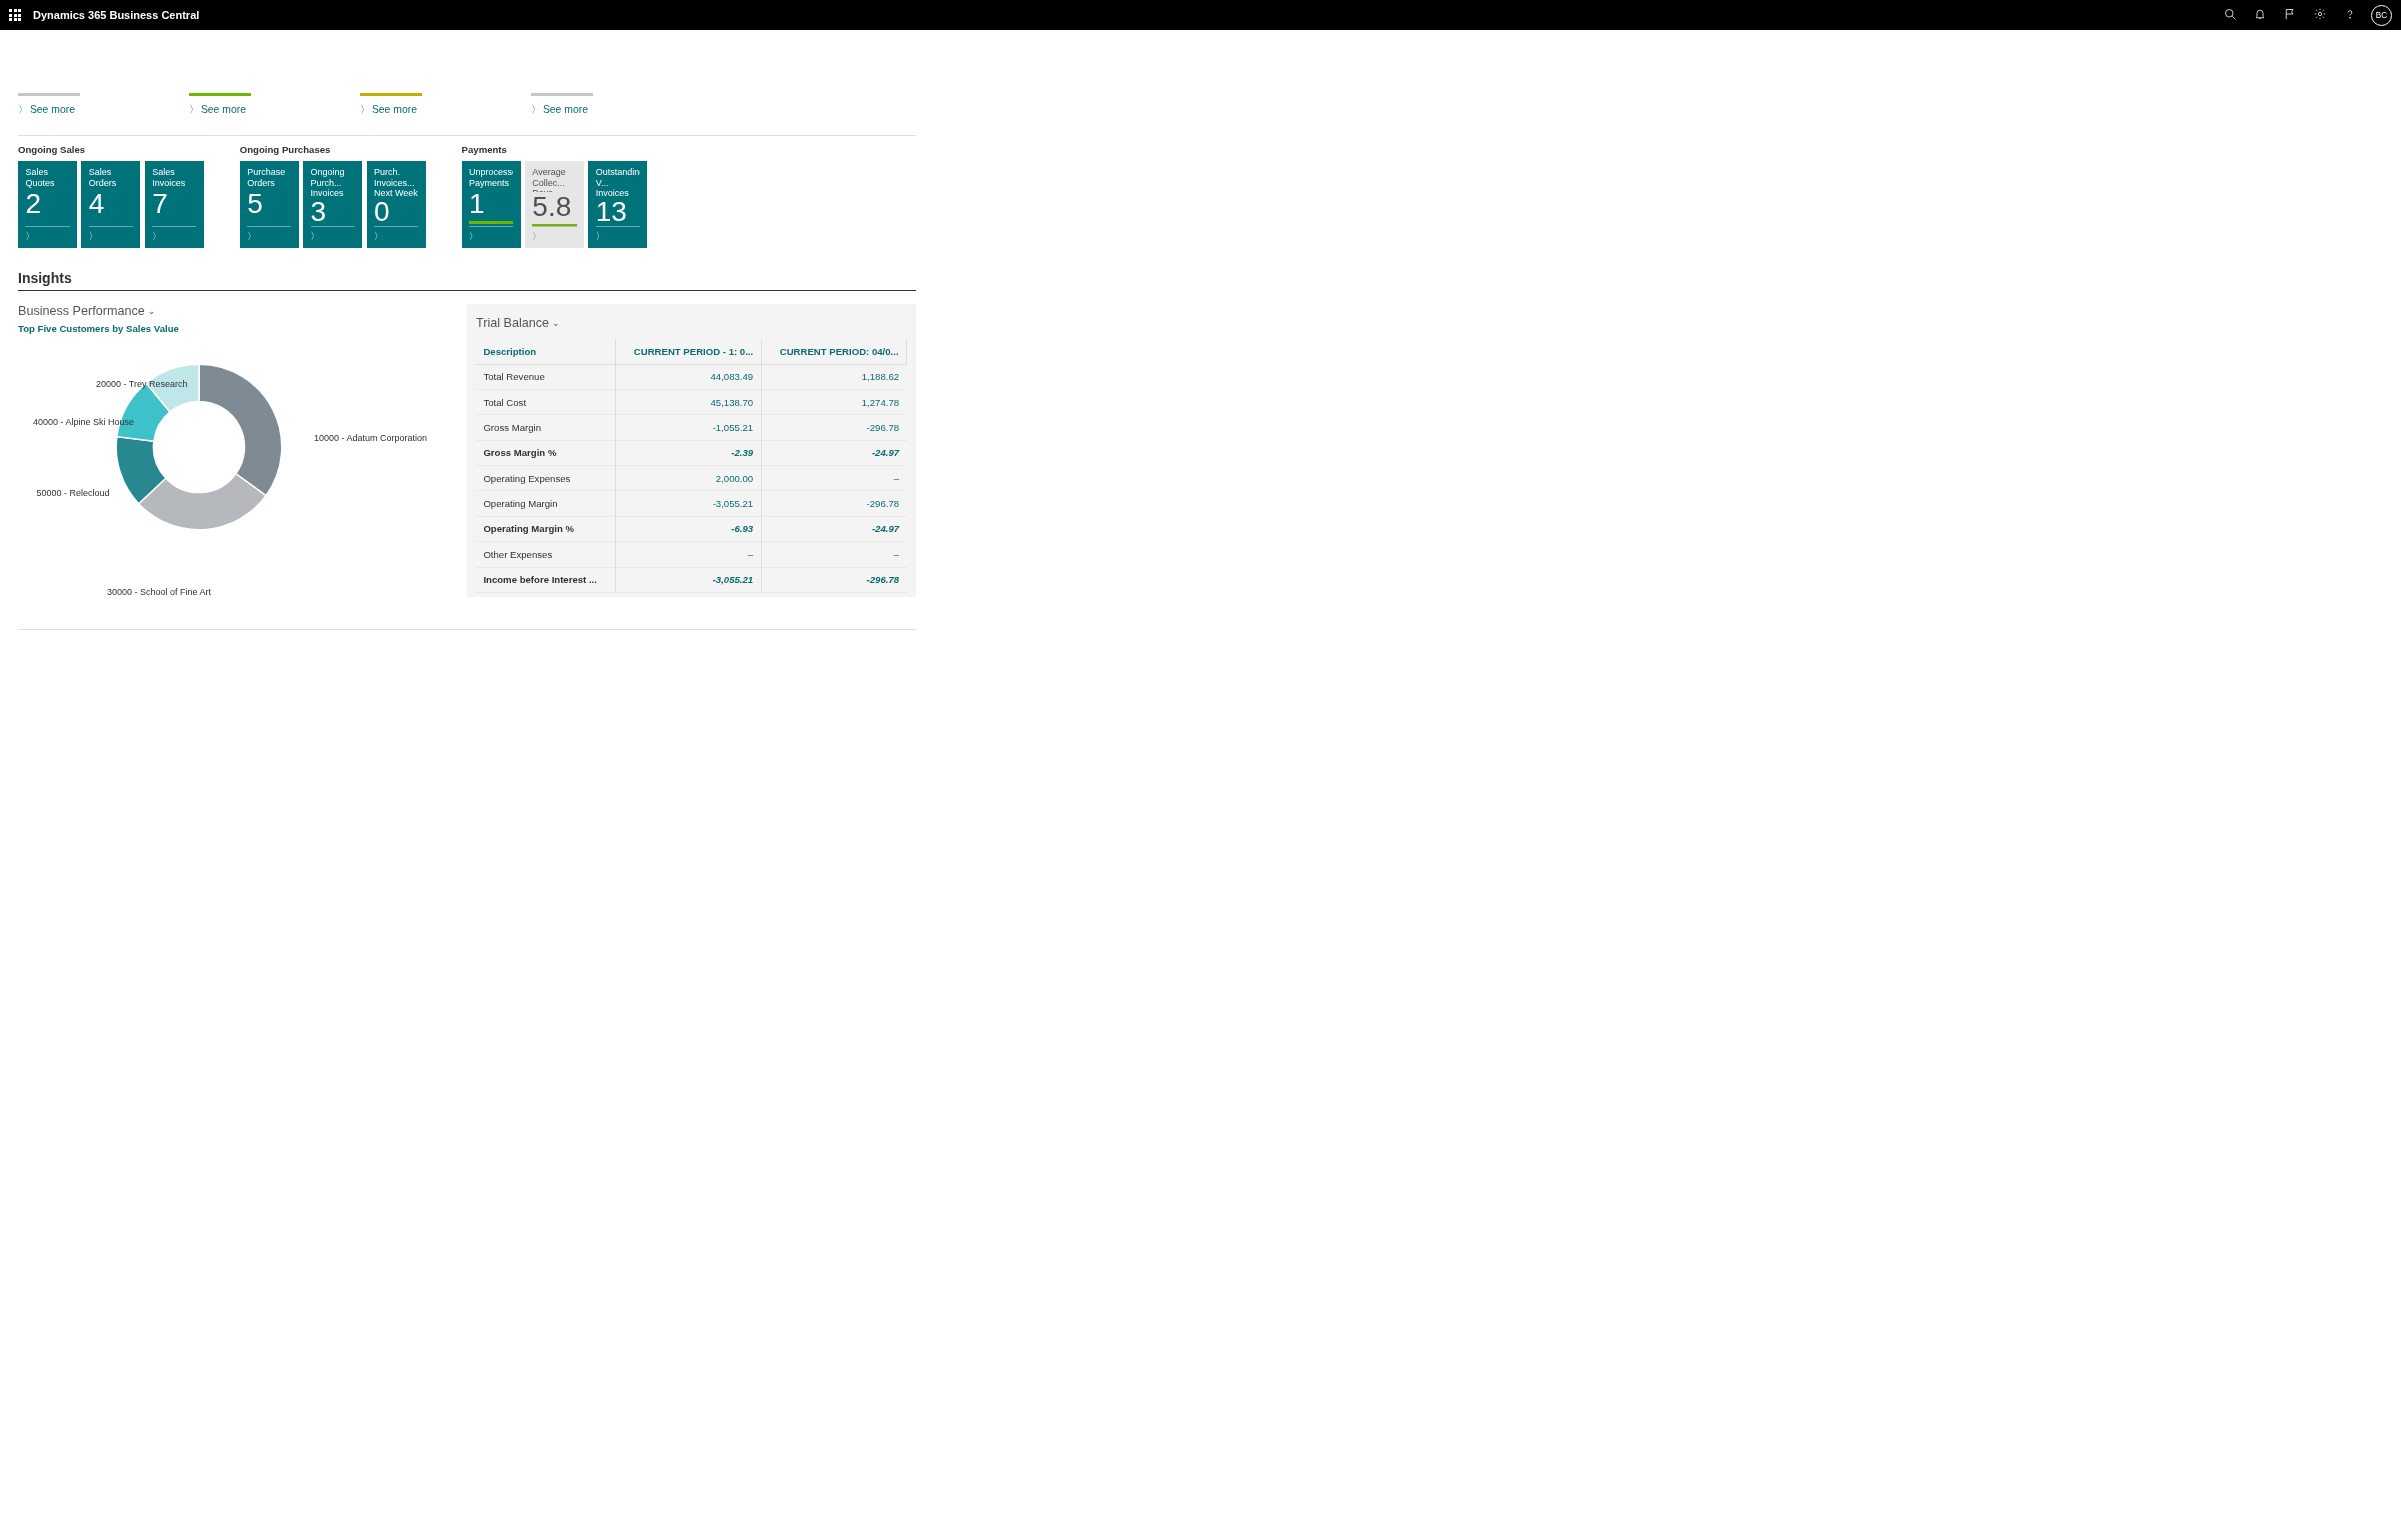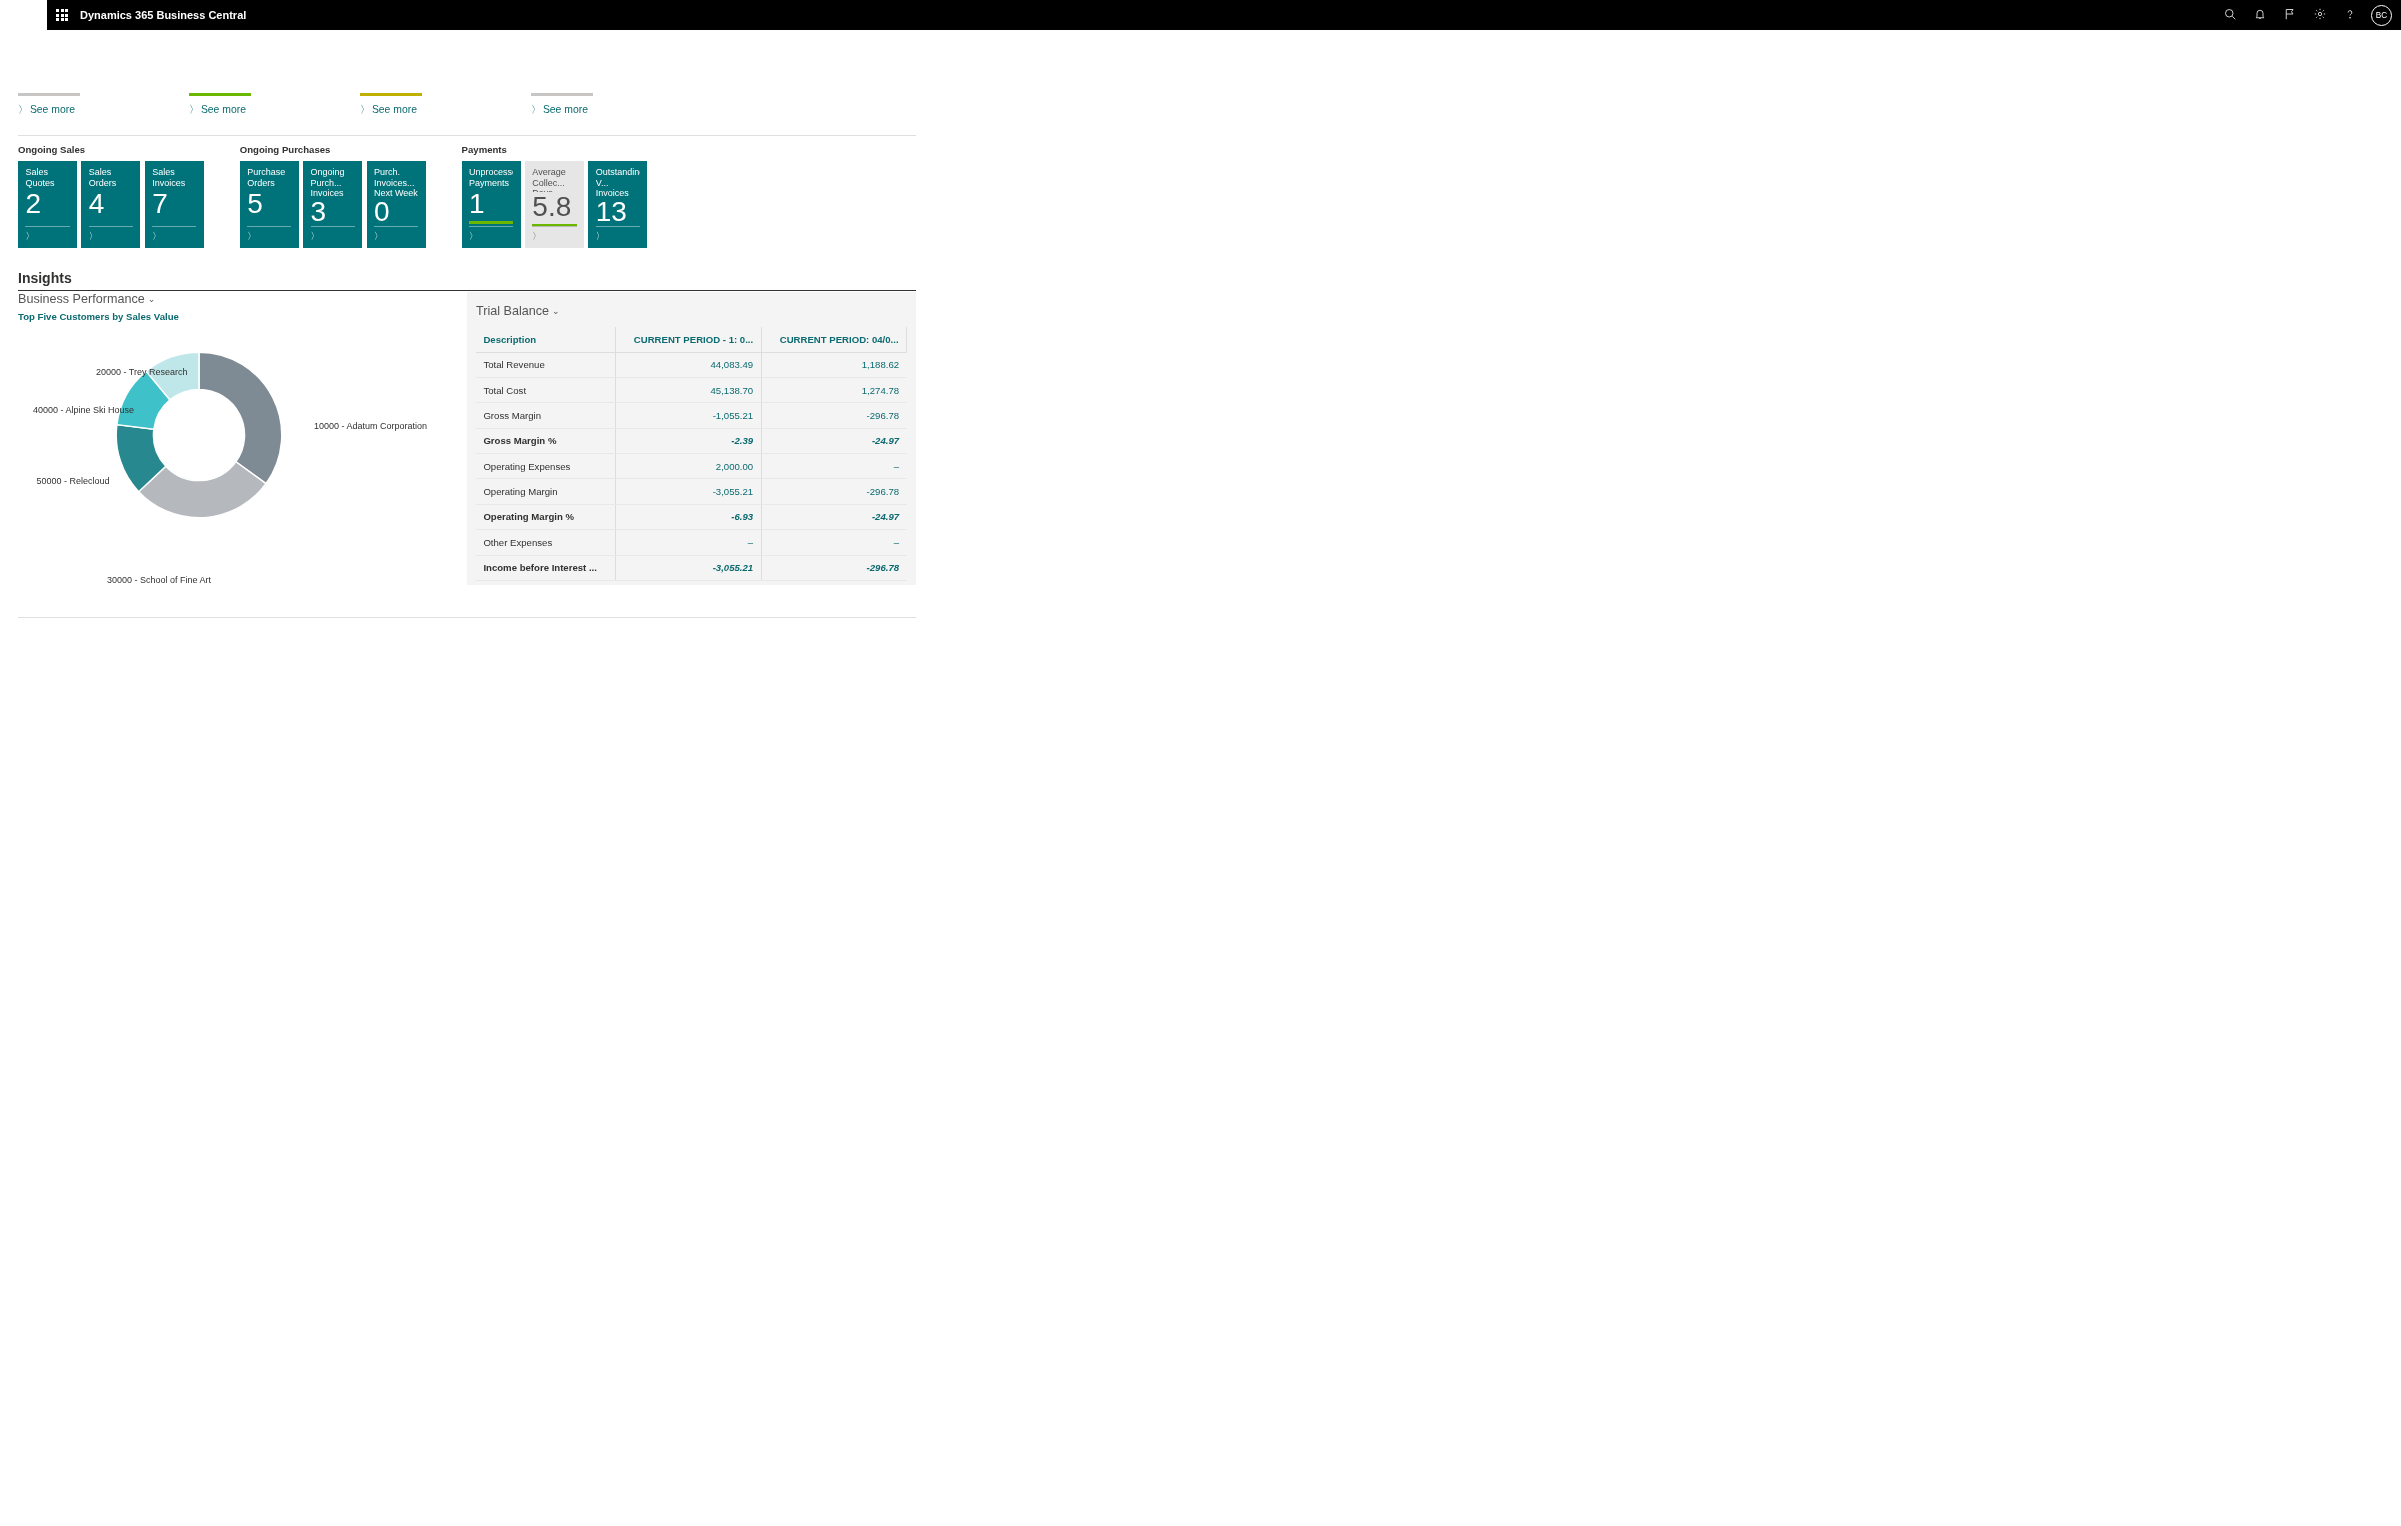--- a/index.html
+++ b/index.html
@@ -1,20 +1,20 @@
 <!DOCTYPE html>
 <html style="font-size:12px"><head>
 <meta charset="utf-8">
 <style>
   * { box-sizing: border-box; margin: 0; padding: 0; }
   html, body { width: 100%; height: 100%; font-family: "Segoe UI", -apple-system, sans-serif; color: #323130; background: #fff; overflow: hidden; }
   body { font-size: 10.4px; }
 
   
-  .topbar { background: #000; color: #fff; height: 30px; display: flex; align-items: center; padding: 0 9px; margin-left: 47px; }
+  .topbar { background: #000; color: #fff; height: 30px; display: flex; align-items: center; padding: 0 9px; }
   .topbar .waffle { width: 12px; height: 12px; display: grid; grid-template-columns: repeat(3,3px); grid-template-rows: repeat(3,3px); gap: 1.5px; margin-right: 12px; }
   .topbar .waffle span { background: #fff; }
   .topbar .app-title { font-size: 11px; font-weight: 600; }
   .topbar .spacer { flex: 1; }
   .topbar .tb-icon { margin: 0 9px; cursor: pointer; opacity: .9; }
   .topbar .avatar { width: 21px; height: 21px; border: 0.7px solid #fff; border-radius: 50%; display: flex; align-items: center; justify-content: center; font-size: 8.2px; margin-left: 6px; }
 
   
   .cmdarea { padding: 0 18px; border-bottom: none; }
   .cmdrow1 { display: flex; align-items: center; height: 36px; }
@@ -57,21 +57,21 @@
   .tile .label { font-size: 9px; line-height: 1.2; min-height: 22px; overflow: hidden; }
   .tile .value { font-size: 28px; font-weight: 300; line-height: 1; margin-top: 1.5px; }
   .tile .accent { height: 3px; margin-top: 3px; }
   .tile .accent.green { background: #6bb700; }
   .tile .footer-line { border-top: 0.7px solid rgba(255,255,255,.4); margin-top: auto; padding-top: 3px; }
   .tile.gray .footer-line { border-top: 0.7px solid rgba(0,0,0,.2); }
   .tile .arrow { font-size: 9px; opacity: .9; }
 
   
   h2.insights { font-size: 14px; font-weight: 600; margin-top: 22px; border-bottom: 1.5px solid #323130; padding-bottom: 4.4px; }
-  .insight-cols { display: flex; gap: 18px; margin-top: 1px; align-items: flex-start; justify-content: flex-end; }
+  .insight-cols { display: flex; gap: 18px; margin-top: 13px; align-items: flex-start; justify-content: flex-end; }
   .left-col { flex: 1; }
   .right-col { flex: 1; background: #f4f4f4; padding: 12px 9px 4.4px 9px; }
 
   .section-head { font-size: 12.6px; color: #555; display: flex; align-items: center; gap: 3px; cursor: pointer; }
   .chart-sub { color: #0b6a6f; font-size: 9.6px; font-weight: 600; margin-top: 4.4px; }
 
   
   .donut-wrap { position: relative; width: 415px; height: 267px; margin-top: 6px; }
   .donut-wrap svg { position: absolute; left: 96px; top: 22px; }
   .lbl { position: absolute; font-size: 9px; color: #323130; white-space: nowrap; }

